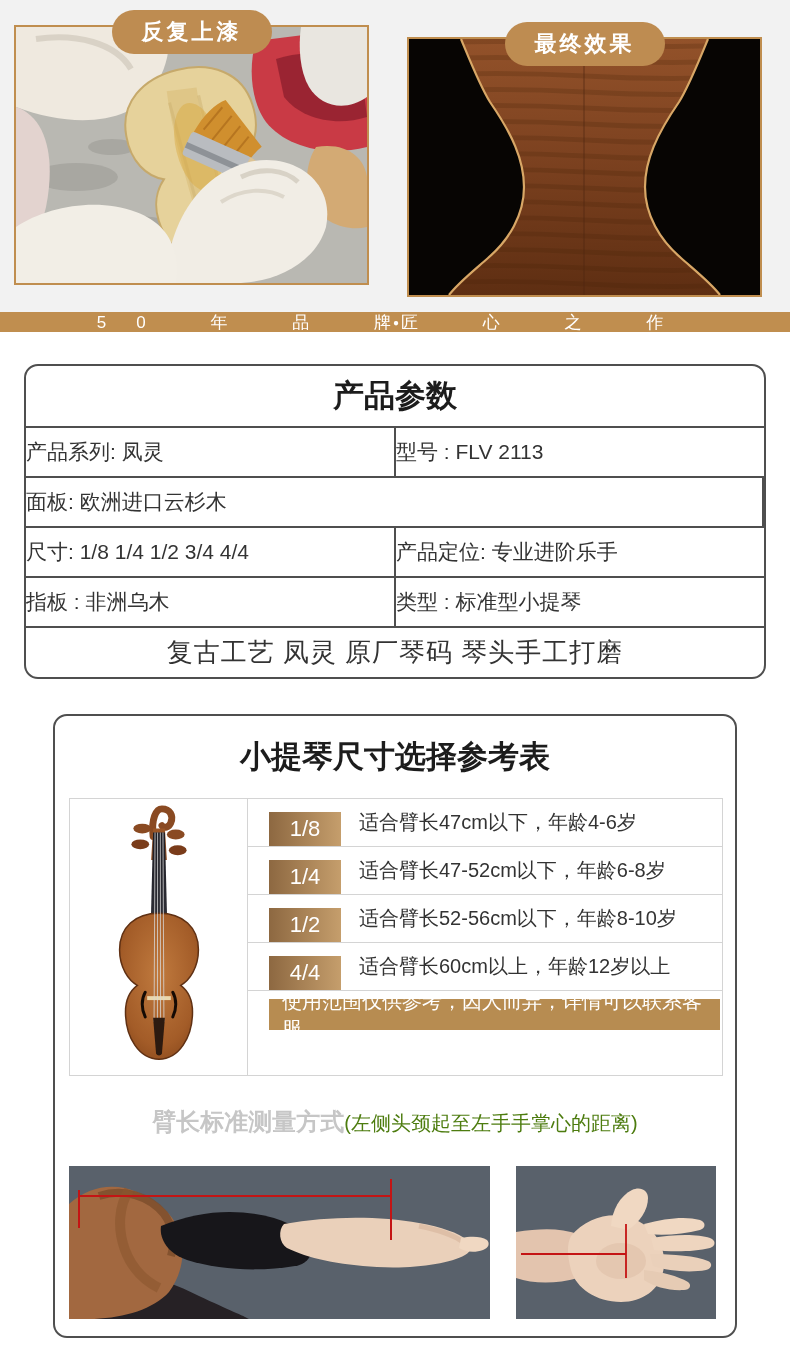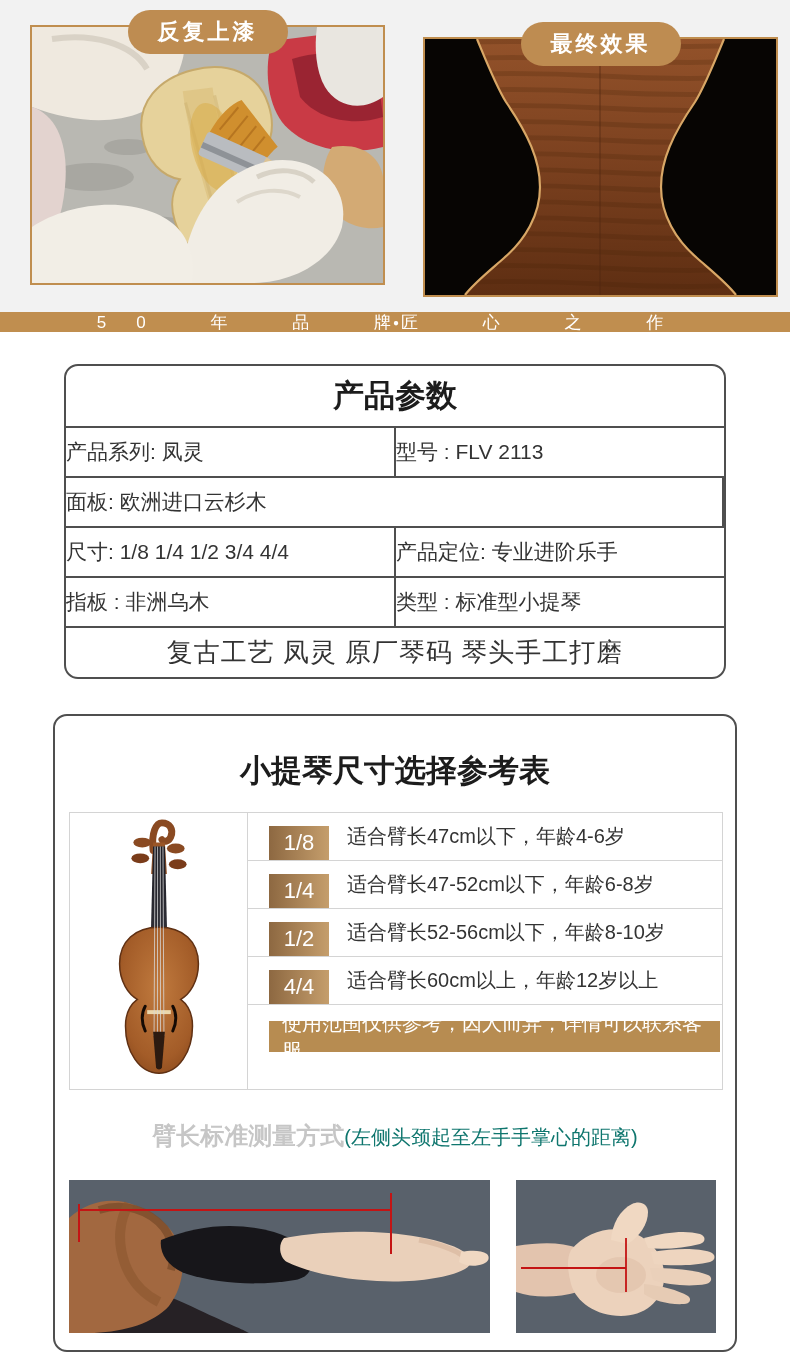--- a/index.html
+++ b/index.html
@@ -1,56 +1,56 @@
 <!DOCTYPE html>
 <html><head>
 <meta charset="utf-8">
 <style>
   html,body{margin:0;padding:0;background:#fff;}
   body{font-family:"Liberation Sans","DejaVu Sans",sans-serif;}
   .page{position:relative;width:790px;height:1370px;background:#fff;overflow:hidden;}
 
   
-  .top-section{background:#f2f2f2;height:312px;box-sizing:border-box;padding:25px 25px 0 30px;display:flex;gap:26px;}
+  .top-section{background:#f2f2f2;height:312px;box-sizing:border-box;padding:25px 25px 0 14px;display:flex;gap:26px;}
   .hero-card{position:relative;width:355px;height:260px;border:2px solid #c08e4f;box-sizing:border-box;background:#fff;}
   .hero-photo{width:100%;height:100%;display:block;overflow:hidden;}
   .hero-photo svg{display:block;}
   .hero-pill{position:absolute;top:-17px;left:50%;transform:translateX(-50%);background:#be8c51;color:#fff;
     font-size:22px;font-weight:700;letter-spacing:3px;padding:7px 30px;border-radius:26px;white-space:nowrap;}
 
   
   .banner{height:20px;background:#c08e4f;display:flex;align-items:center;justify-content:center;color:#fff;font-size:17px;}
   .banner .seg{letter-spacing:30px;}
   .banner .dot{font-size:10px;margin:0 2px 0 -28px;}
 
   
-  .card{width:662px;margin:32px auto 0;border:2px solid #4f4f4f;border-radius:14px;background:#fff;box-sizing:border-box;overflow:hidden;}
+  .card{width:742px;margin:32px auto 0;border:2px solid #4f4f4f;border-radius:14px;background:#fff;box-sizing:border-box;overflow:hidden;}
   .params-title{height:60px;line-height:60px;text-align:center;font-size:31px;font-weight:600;color:#1c1c1c;border-bottom:2px solid #4f4f4f;}
   .params-row{display:flex;height:48px;border-bottom:2px solid #4f4f4f;}
   .params-cell{flex:1;display:flex;align-items:center;font-size:21px;color:#333;box-sizing:border-box;}
   .params-cell.left{border-right:2px solid #4f4f4f;}
   .params-footer{height:49px;display:flex;align-items:center;justify-content:center;font-size:26px;color:#333;letter-spacing:1px;}
 
   
-  .size-card{width:684px;margin:35px auto 0;border:2px solid #4f4f4f;border-radius:14px;background:#fff;box-sizing:border-box;padding:34px 0 17px;}
+  .size-card{width:684px;margin:35px auto 0;border:2px solid #4f4f4f;border-radius:14px;background:#fff;box-sizing:border-box;padding:20px 0 17px;}
   .size-title{text-align:center;font-size:31px;font-weight:600;color:#1c1c1c;margin-bottom:20px;}
   .size-table{width:654px;margin-left:14px;border:1px solid #d4d4d4;display:flex;box-sizing:border-box;}
   .violin-cell{width:177px;border-right:1px solid #d4d4d4;display:flex;align-items:center;justify-content:center;background:#fff;}
   .size-rows{flex:1;display:flex;flex-direction:column;}
   .size-row{height:47px;display:flex;align-items:center;border-bottom:1px solid #d4d4d4;}
-  .size-badge{width:60px;height:34px;margin-left:21px;background:linear-gradient(90deg,#8d6841,#c59e6c);color:#fff;
+  .size-badge{width:72px;height:34px;margin-left:21px;background:linear-gradient(90deg,#8d6841,#c59e6c);color:#fff;
     font-size:22px;display:flex;align-items:center;justify-content:center;margin-top:12px;}
   .size-desc{margin-left:18px;font-size:20px;color:#333;}
-  .size-note-row{height:47px;display:flex;align-items:flex-end;}
+  .size-note-row{height:47px;display:flex;align-items:center;}
   .size-note{margin-left:21px;margin-right:2px;flex:1;height:31px;background:#b78c51;color:#fff;font-size:20px;
     display:flex;align-items:center;padding-left:13px;}
 
   .measure-heading{text-align:center;margin-top:30px;white-space:nowrap;}
   .measure-title{font-size:24px;font-weight:700;color:#c6c6c6;}
-  .measure-sub{font-size:20px;color:#0f766e;}
+  .measure-sub{font-size:20px;color:#4d7c0f;}
 
   .photos-row{display:flex;gap:26px;margin:28px 0 0 14px;}
   .photo-frame{display:block;overflow:hidden;}
   .photo-frame svg{display:block;}
 </style>
 </head>
 <body>
 
 <div class="page">
 

